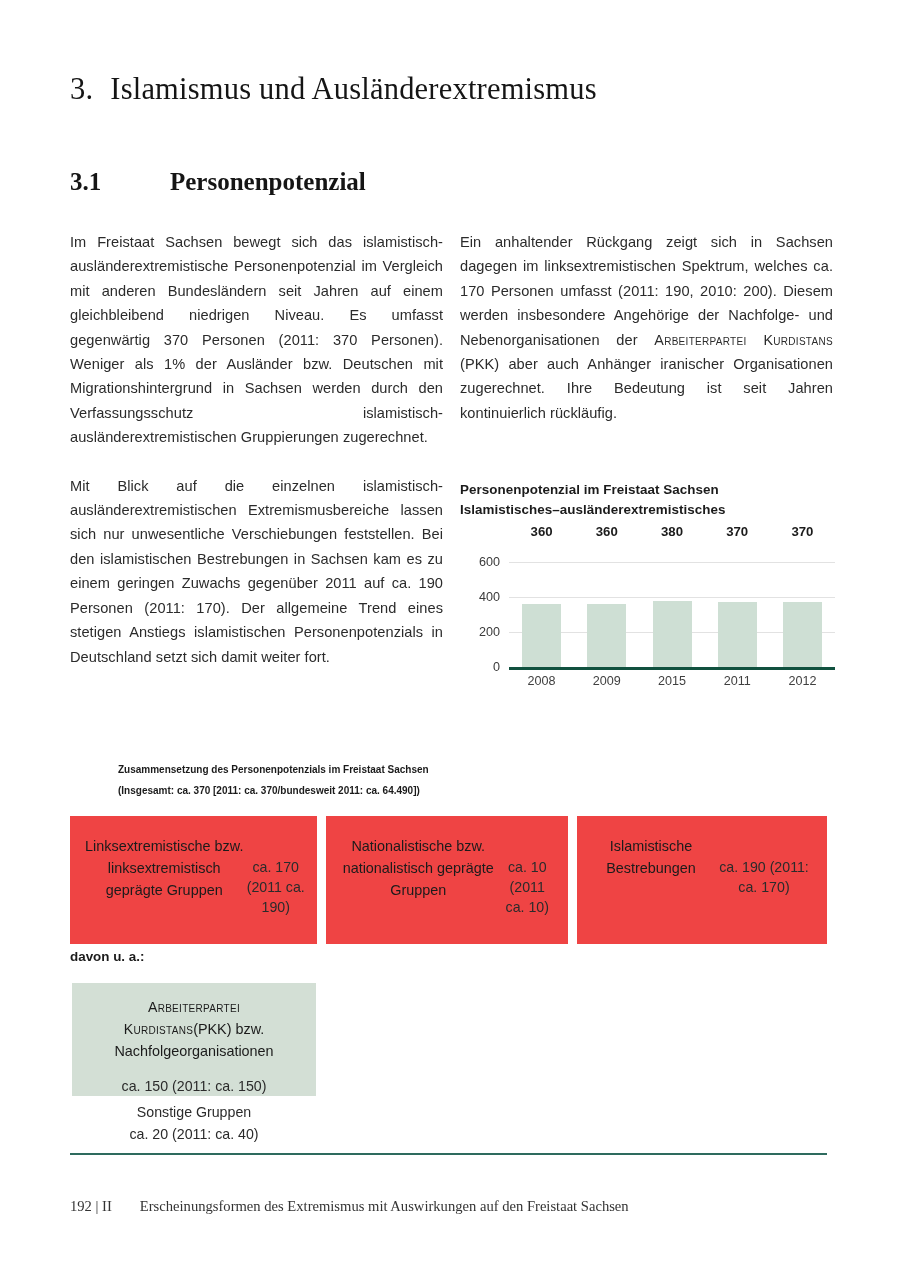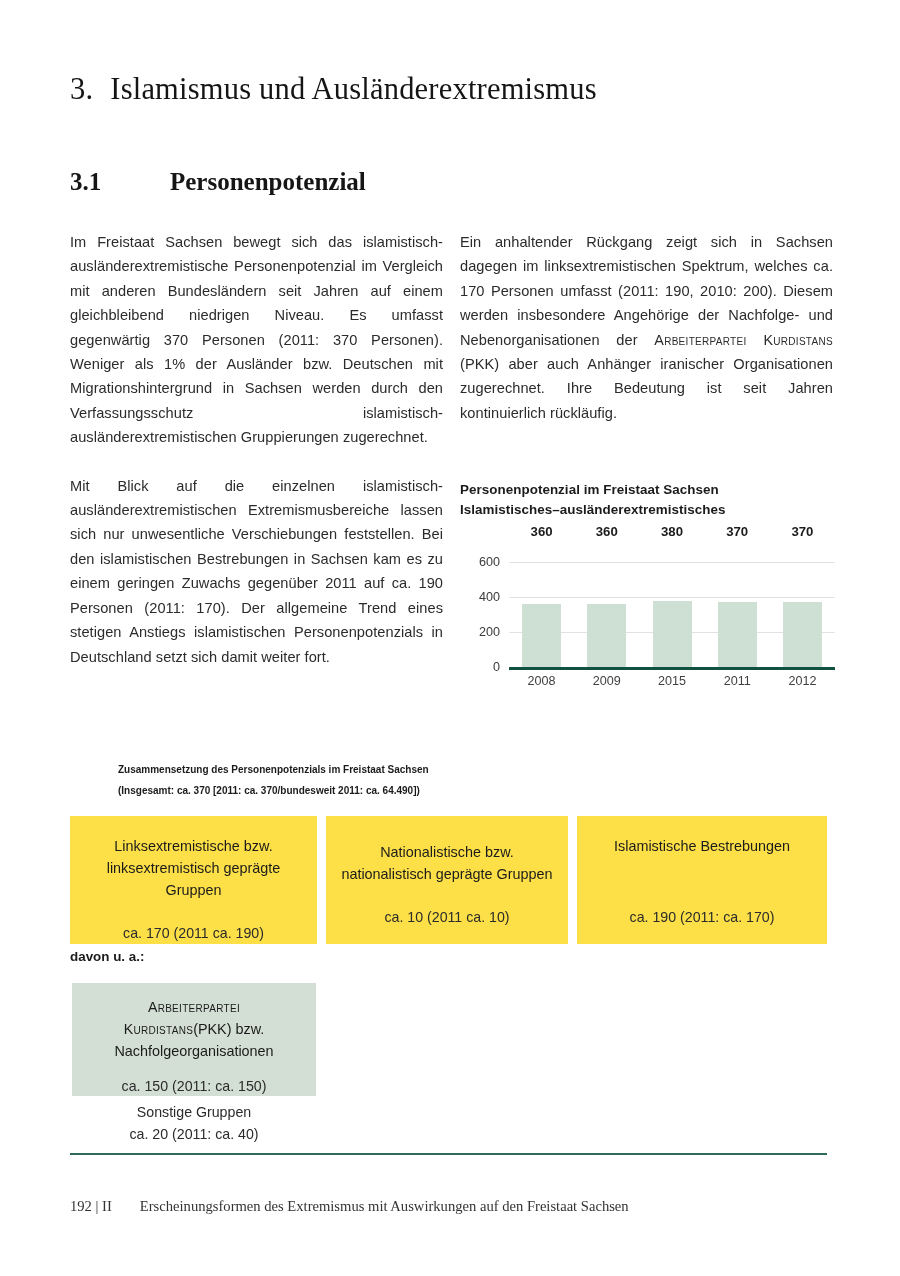--- a/index.html
+++ b/index.html
@@ -178,25 +178,25 @@
   
   .boxrow {
     position: absolute;
     left: 70px;
     top: 816px;
     width: 757px;
     display: flex;
     gap: 9px;
   }
   .gbox {
-    background: #fde047;
+    background: #ef4444;
     box-sizing: border-box;
     padding: 19px 12px 17px 12px;
     display: flex;
-    flex-direction: column;
+    flex-direction: row;
     justify-content: space-between;
     text-align: center;
   }
   .gbox .gtitle {
     font-size: 14.4px;
     line-height: 22px;
     color: #1b1b1b;
   }
   .gbox .gvalue {
     font-size: 14.2px;

